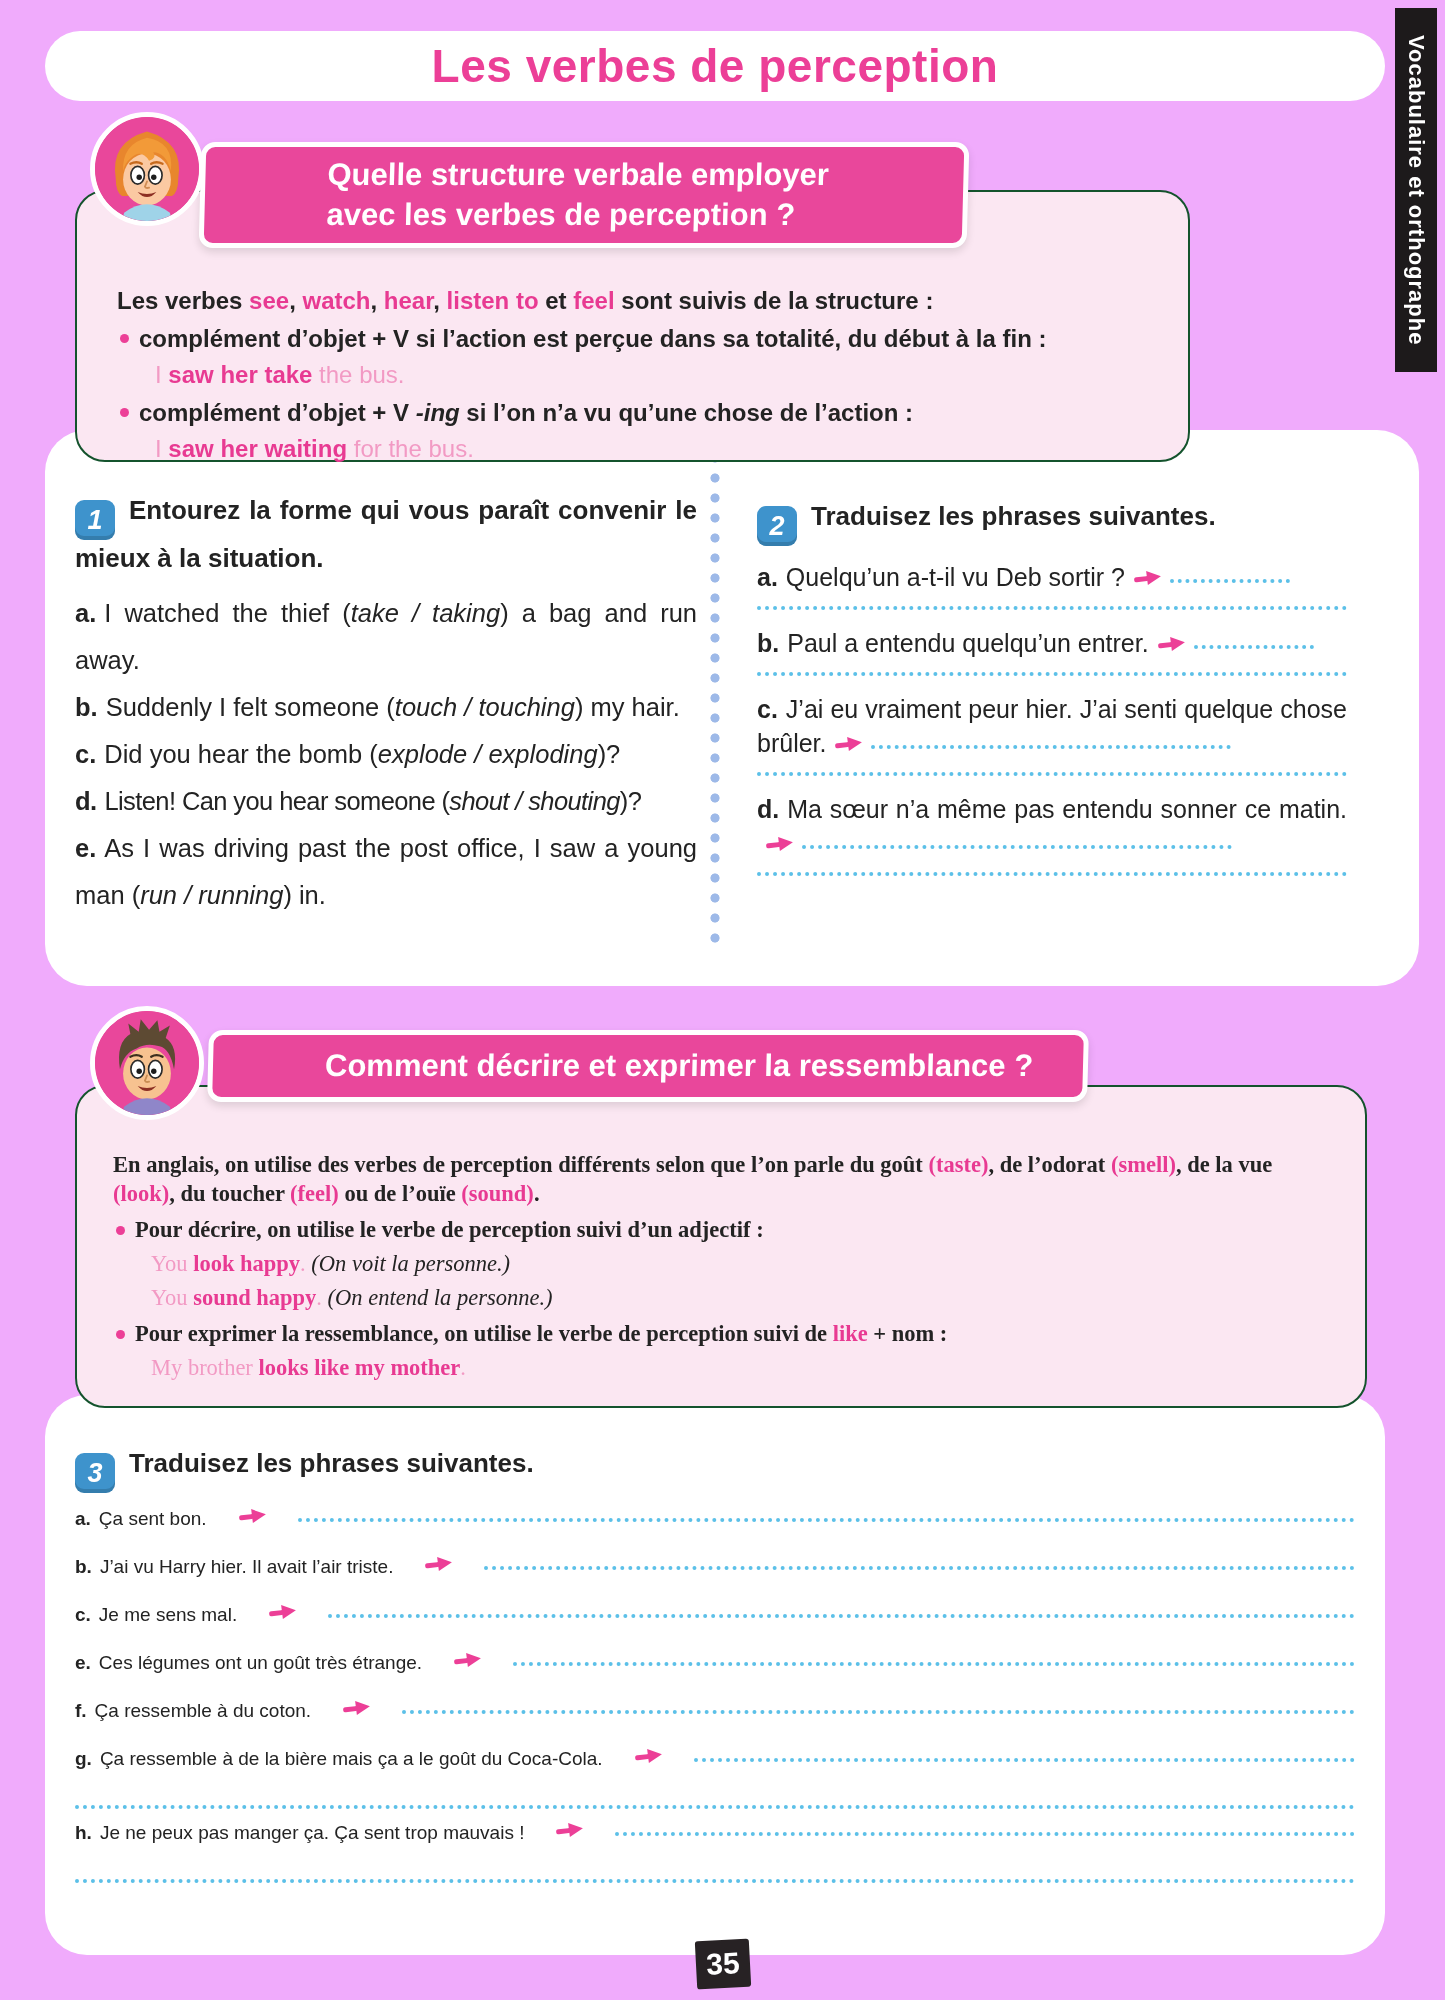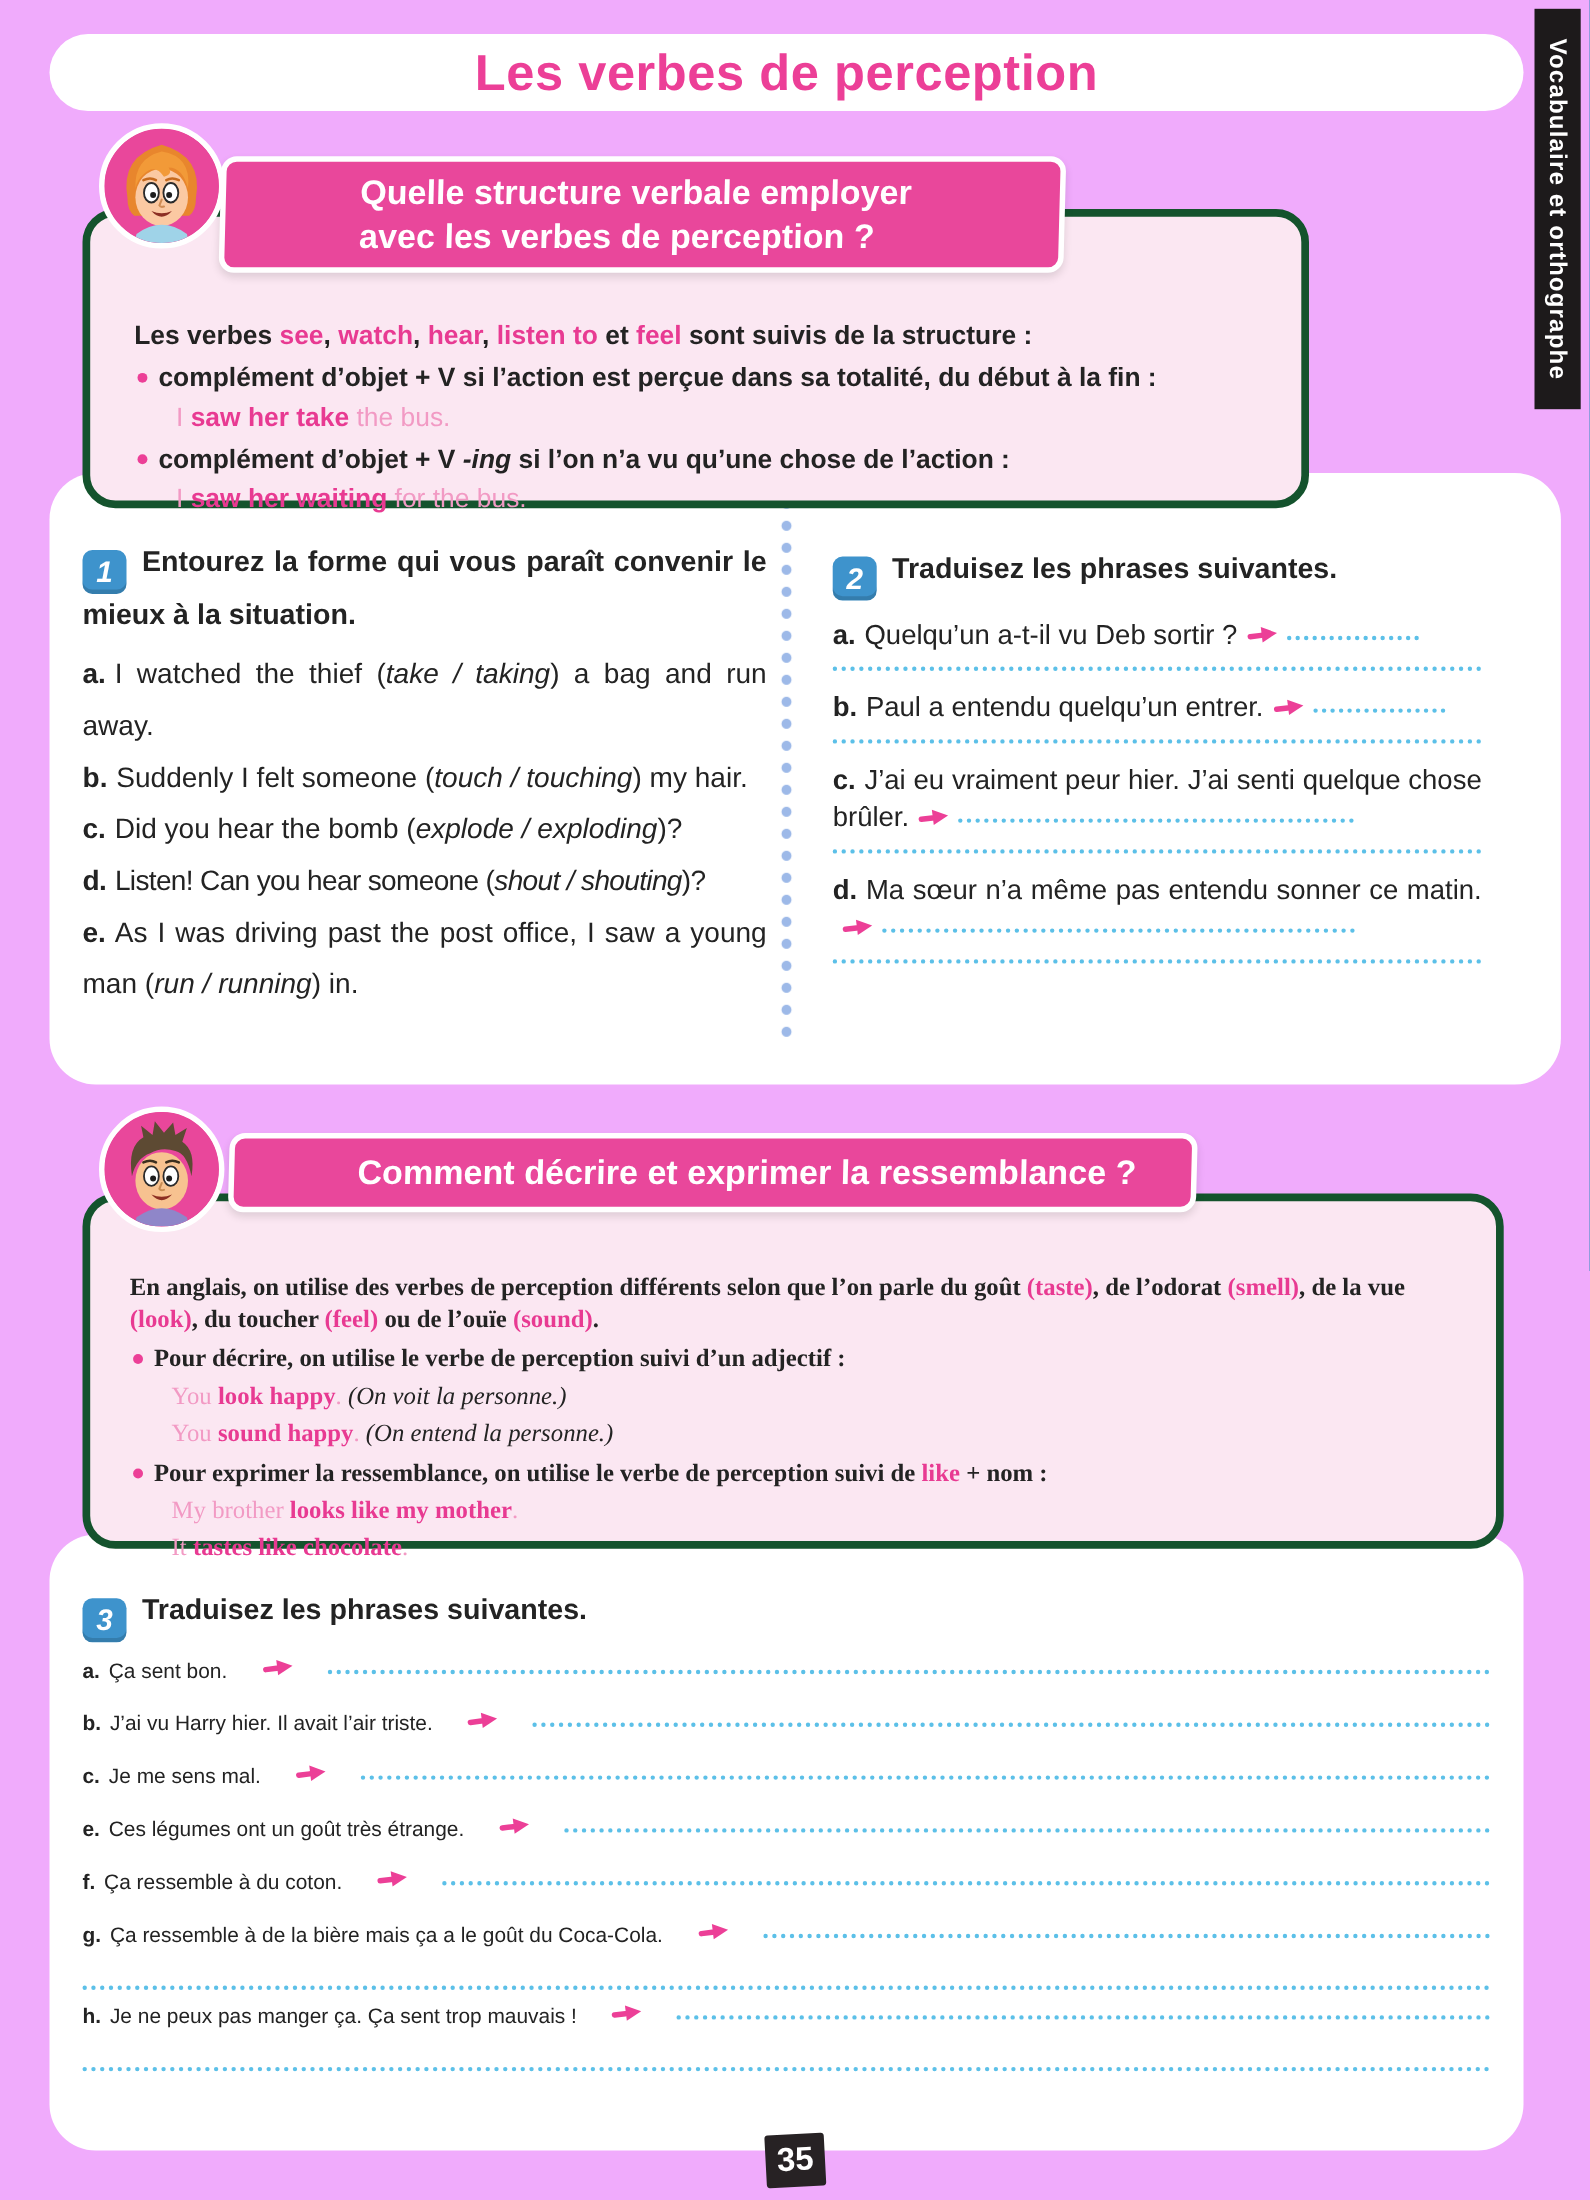--- a/index.html
+++ b/index.html
@@ -23,21 +23,21 @@
   #avatar1{left:90px;top:112px;}
   #avatar2{left:90px;top:1006px;}
 
   .banner{position:absolute;background:#e9479b;border:5px solid #fff;border-radius:14px;color:#fff;
           z-index:6;display:flex;flex-direction:column;justify-content:center;box-sizing:border-box;
           transform:skewX(-1.5deg);box-shadow:0 4px 8px rgba(0,0,0,.12);}
   #banner1{left:200px;top:142px;width:768px;height:106px;padding-left:122px;}
   #banner2{left:208px;top:1030px;width:880px;height:72px;padding-left:112px;}
   .bl{font-size:31px;font-weight:bold;line-height:40px;}
 
-  .pinkbox{position:absolute;background:#fbe7f2;border:7px solid #14532d;border-radius:30px;
+  .pinkbox{position:absolute;background:#fbe7f2;border:2px solid #14532d;border-radius:30px;
            z-index:3;box-sizing:border-box;}
   #pinkbox1{left:75px;top:190px;width:1115px;height:272px;padding:93px 36px 0 40px;}
   #pinkbox2{left:75px;top:1085px;width:1292px;height:323px;padding:63px 30px 10px 36px;font-family:Liberation Serif, serif;}
 
   .pb-line{margin:0 0 5px 0;}
   #pinkbox1 .pb-line{font-size:24px;line-height:31px;}
   #pinkbox2 .pb-line{font-size:22.5px;line-height:29px;}
   .pb-bullet{position:relative;padding-left:22px;margin-top:7px;}
   .pb-bullet::before{content:"";position:absolute;left:3px;top:11px;width:9px;height:9px;
                      border-radius:50%;background:#ec3f97;}
@@ -203,21 +203,20 @@
     <div class="bl">Comment décrire et exprimer la ressemblance ?</div>
   </div>
 
   <div class="pinkbox" id="pinkbox2">
     <p class="pb-line"><span class="seg-b">En anglais, on utilise des verbes de perception différents selon que l’on parle du goût </span><span class="seg-p">(taste)</span><span class="seg-b">, de l’odorat </span><span class="seg-p">(smell)</span><span class="seg-b">, de la vue </span><span class="seg-p">(look)</span><span class="seg-b">, du toucher </span><span class="seg-p">(feel)</span><span class="seg-b"> ou de l’ouïe </span><span class="seg-p">(sound)</span><span class="seg-b">.</span></p>
     <p class="pb-line pb-bullet"><span class="seg-b">Pour décrire, on utilise le verbe de perception suivi d’un adjectif :</span></p>
     <p class="pb-line pb-ex"><span class="seg-pl">You </span><span class="seg-p">look happy</span><span class="seg-pl">. </span><span class="seg-i">(On voit la personne.)</span></p>
     <p class="pb-line pb-ex"><span class="seg-pl">You </span><span class="seg-p">sound happy</span><span class="seg-pl">. </span><span class="seg-i">(On entend la personne.)</span></p>
     <p class="pb-line pb-bullet"><span class="seg-b">Pour exprimer la ressemblance, on utilise le verbe de perception suivi de </span><span class="seg-p">like</span><span class="seg-b"> + nom :</span></p>
     <p class="pb-line pb-ex"><span class="seg-pl">My brother </span><span class="seg-p">looks like my mother</span><span class="seg-pl">.</span></p>
-    <p class="pb-line pb-ex"><span class="seg-pl">It </span><span class="seg-p">tastes like chocolate</span><span class="seg-pl">.</span></p>
   </div>
 
   <div class="card" id="card3">
     <div id="ex3">
       <p class="ex-head">
         <span class="numbadge">3</span><span>Traduisez les phrases suivantes.</span>
       </p>
 
       <div class="ex3-row">
           <span class="txt"><b class="ltr">a.</b><span>Ça sent bon.</span></span>

